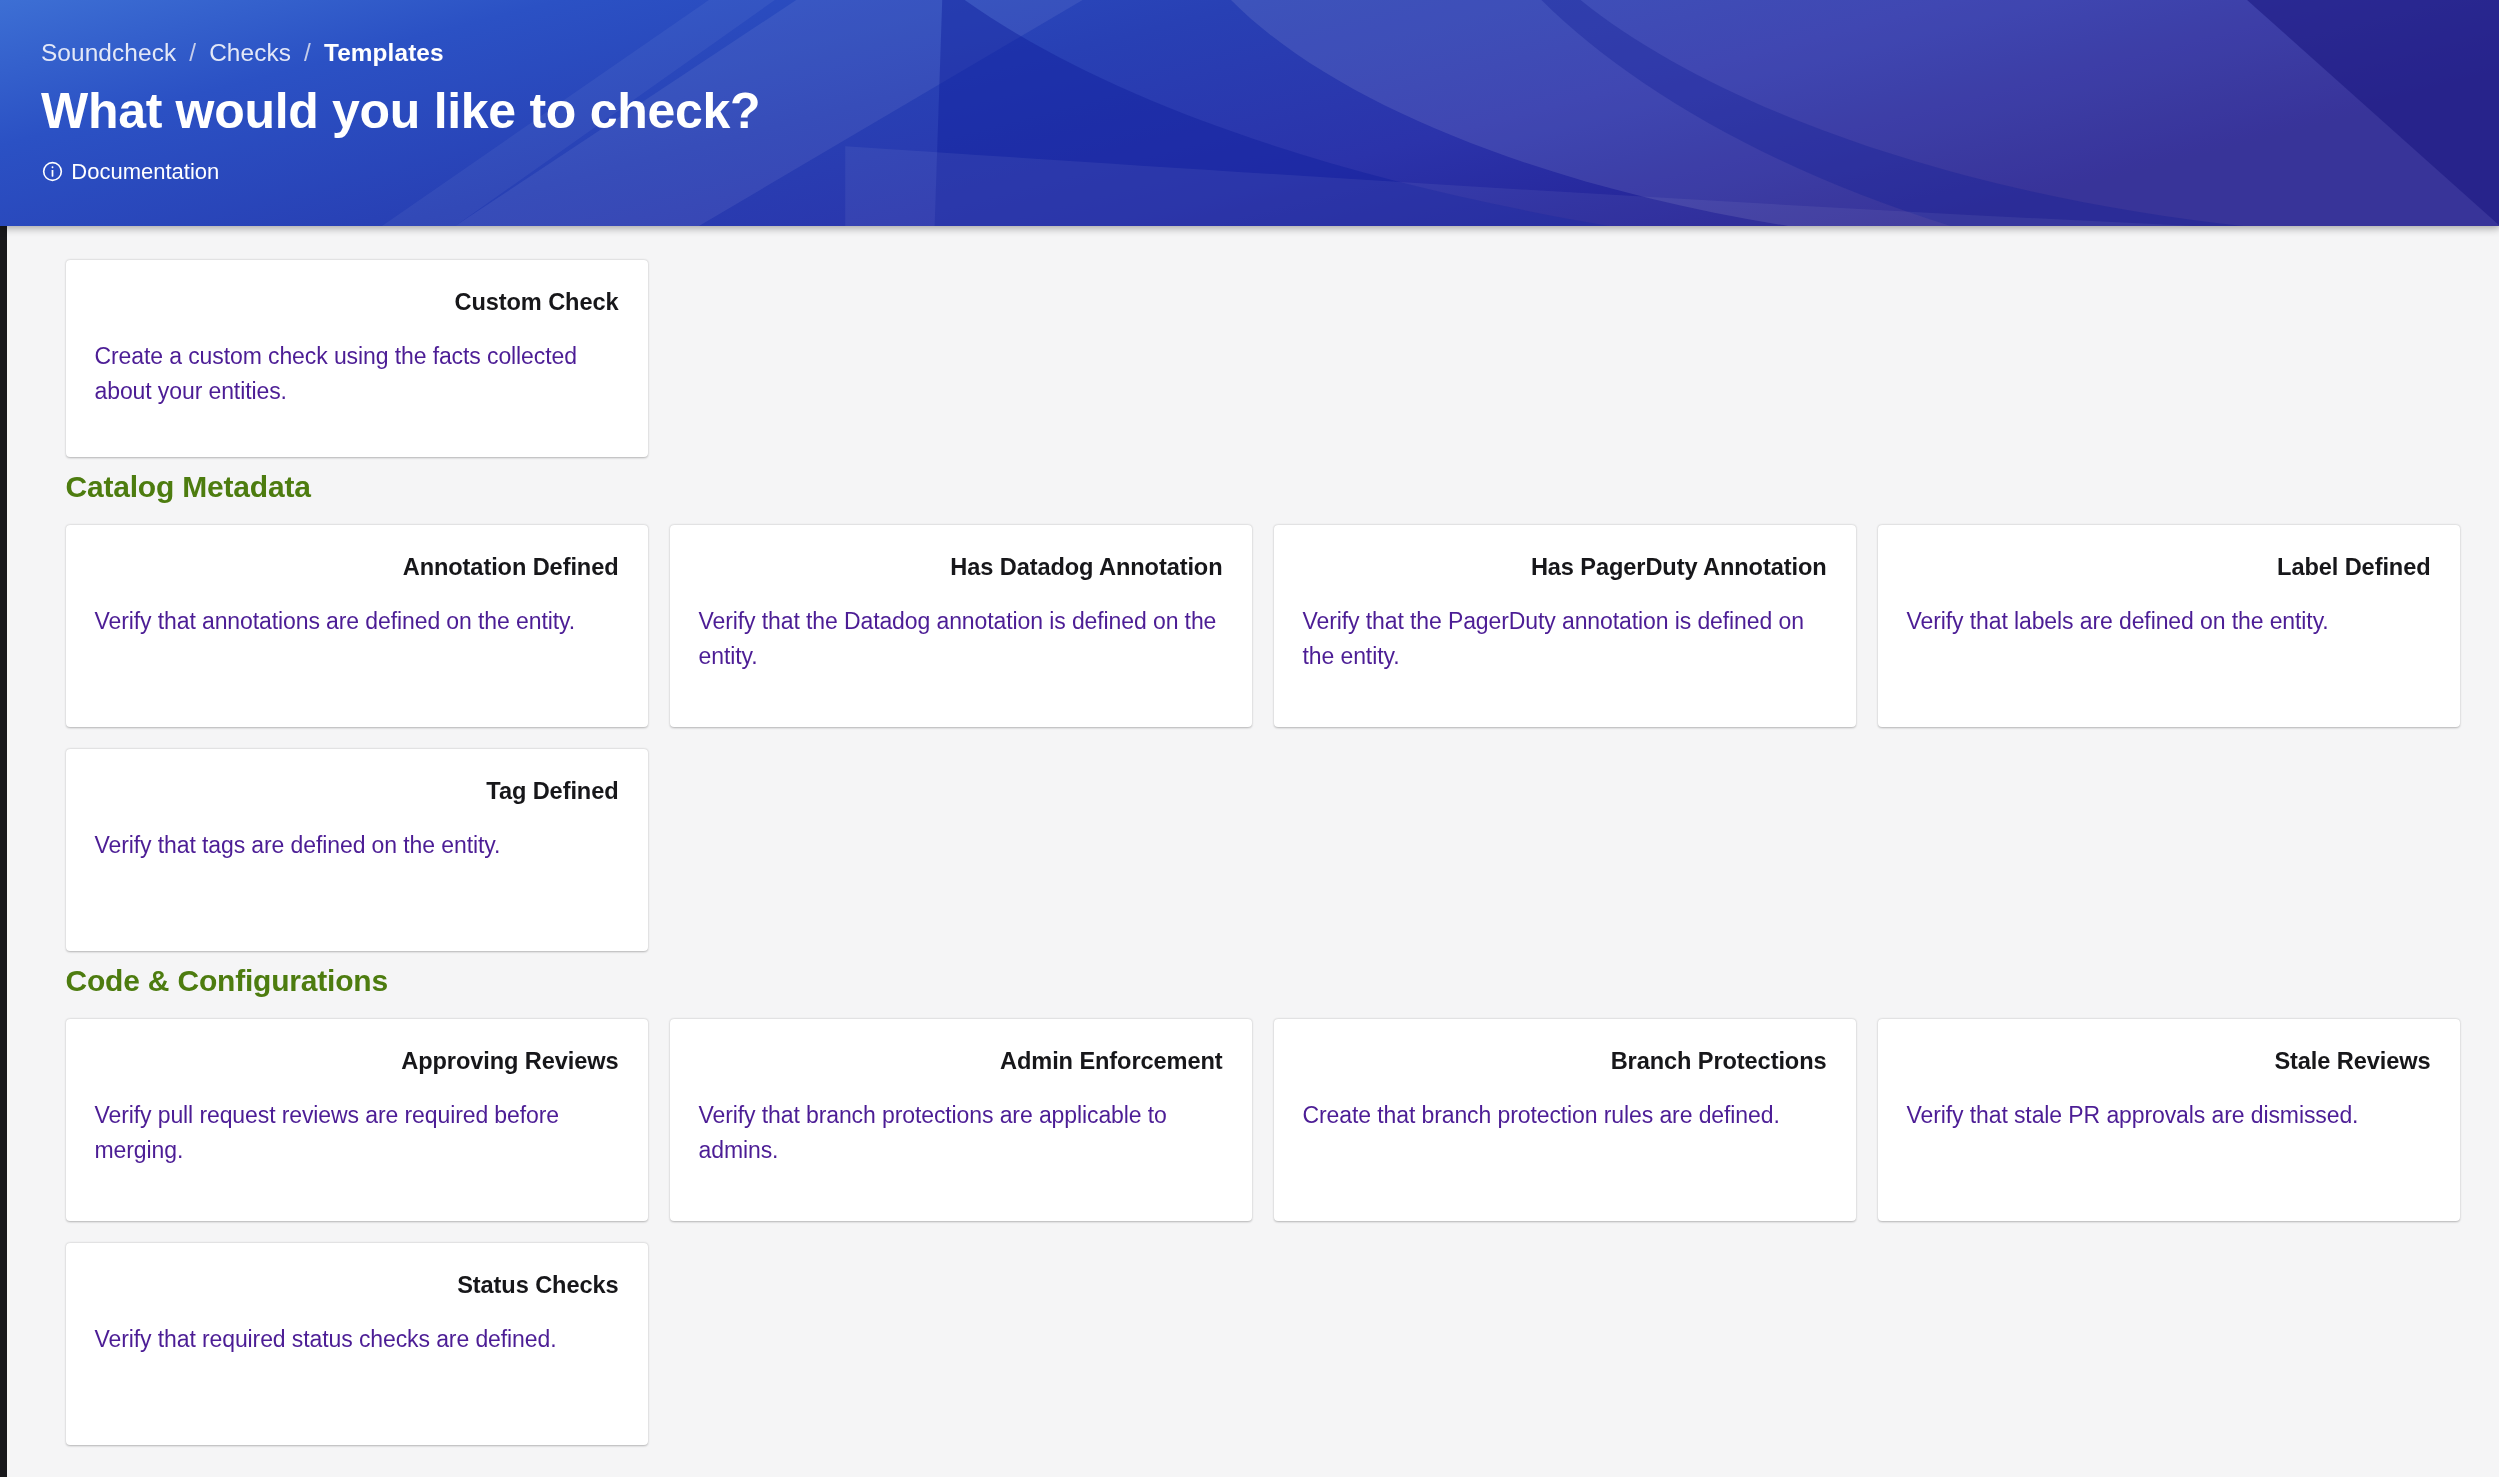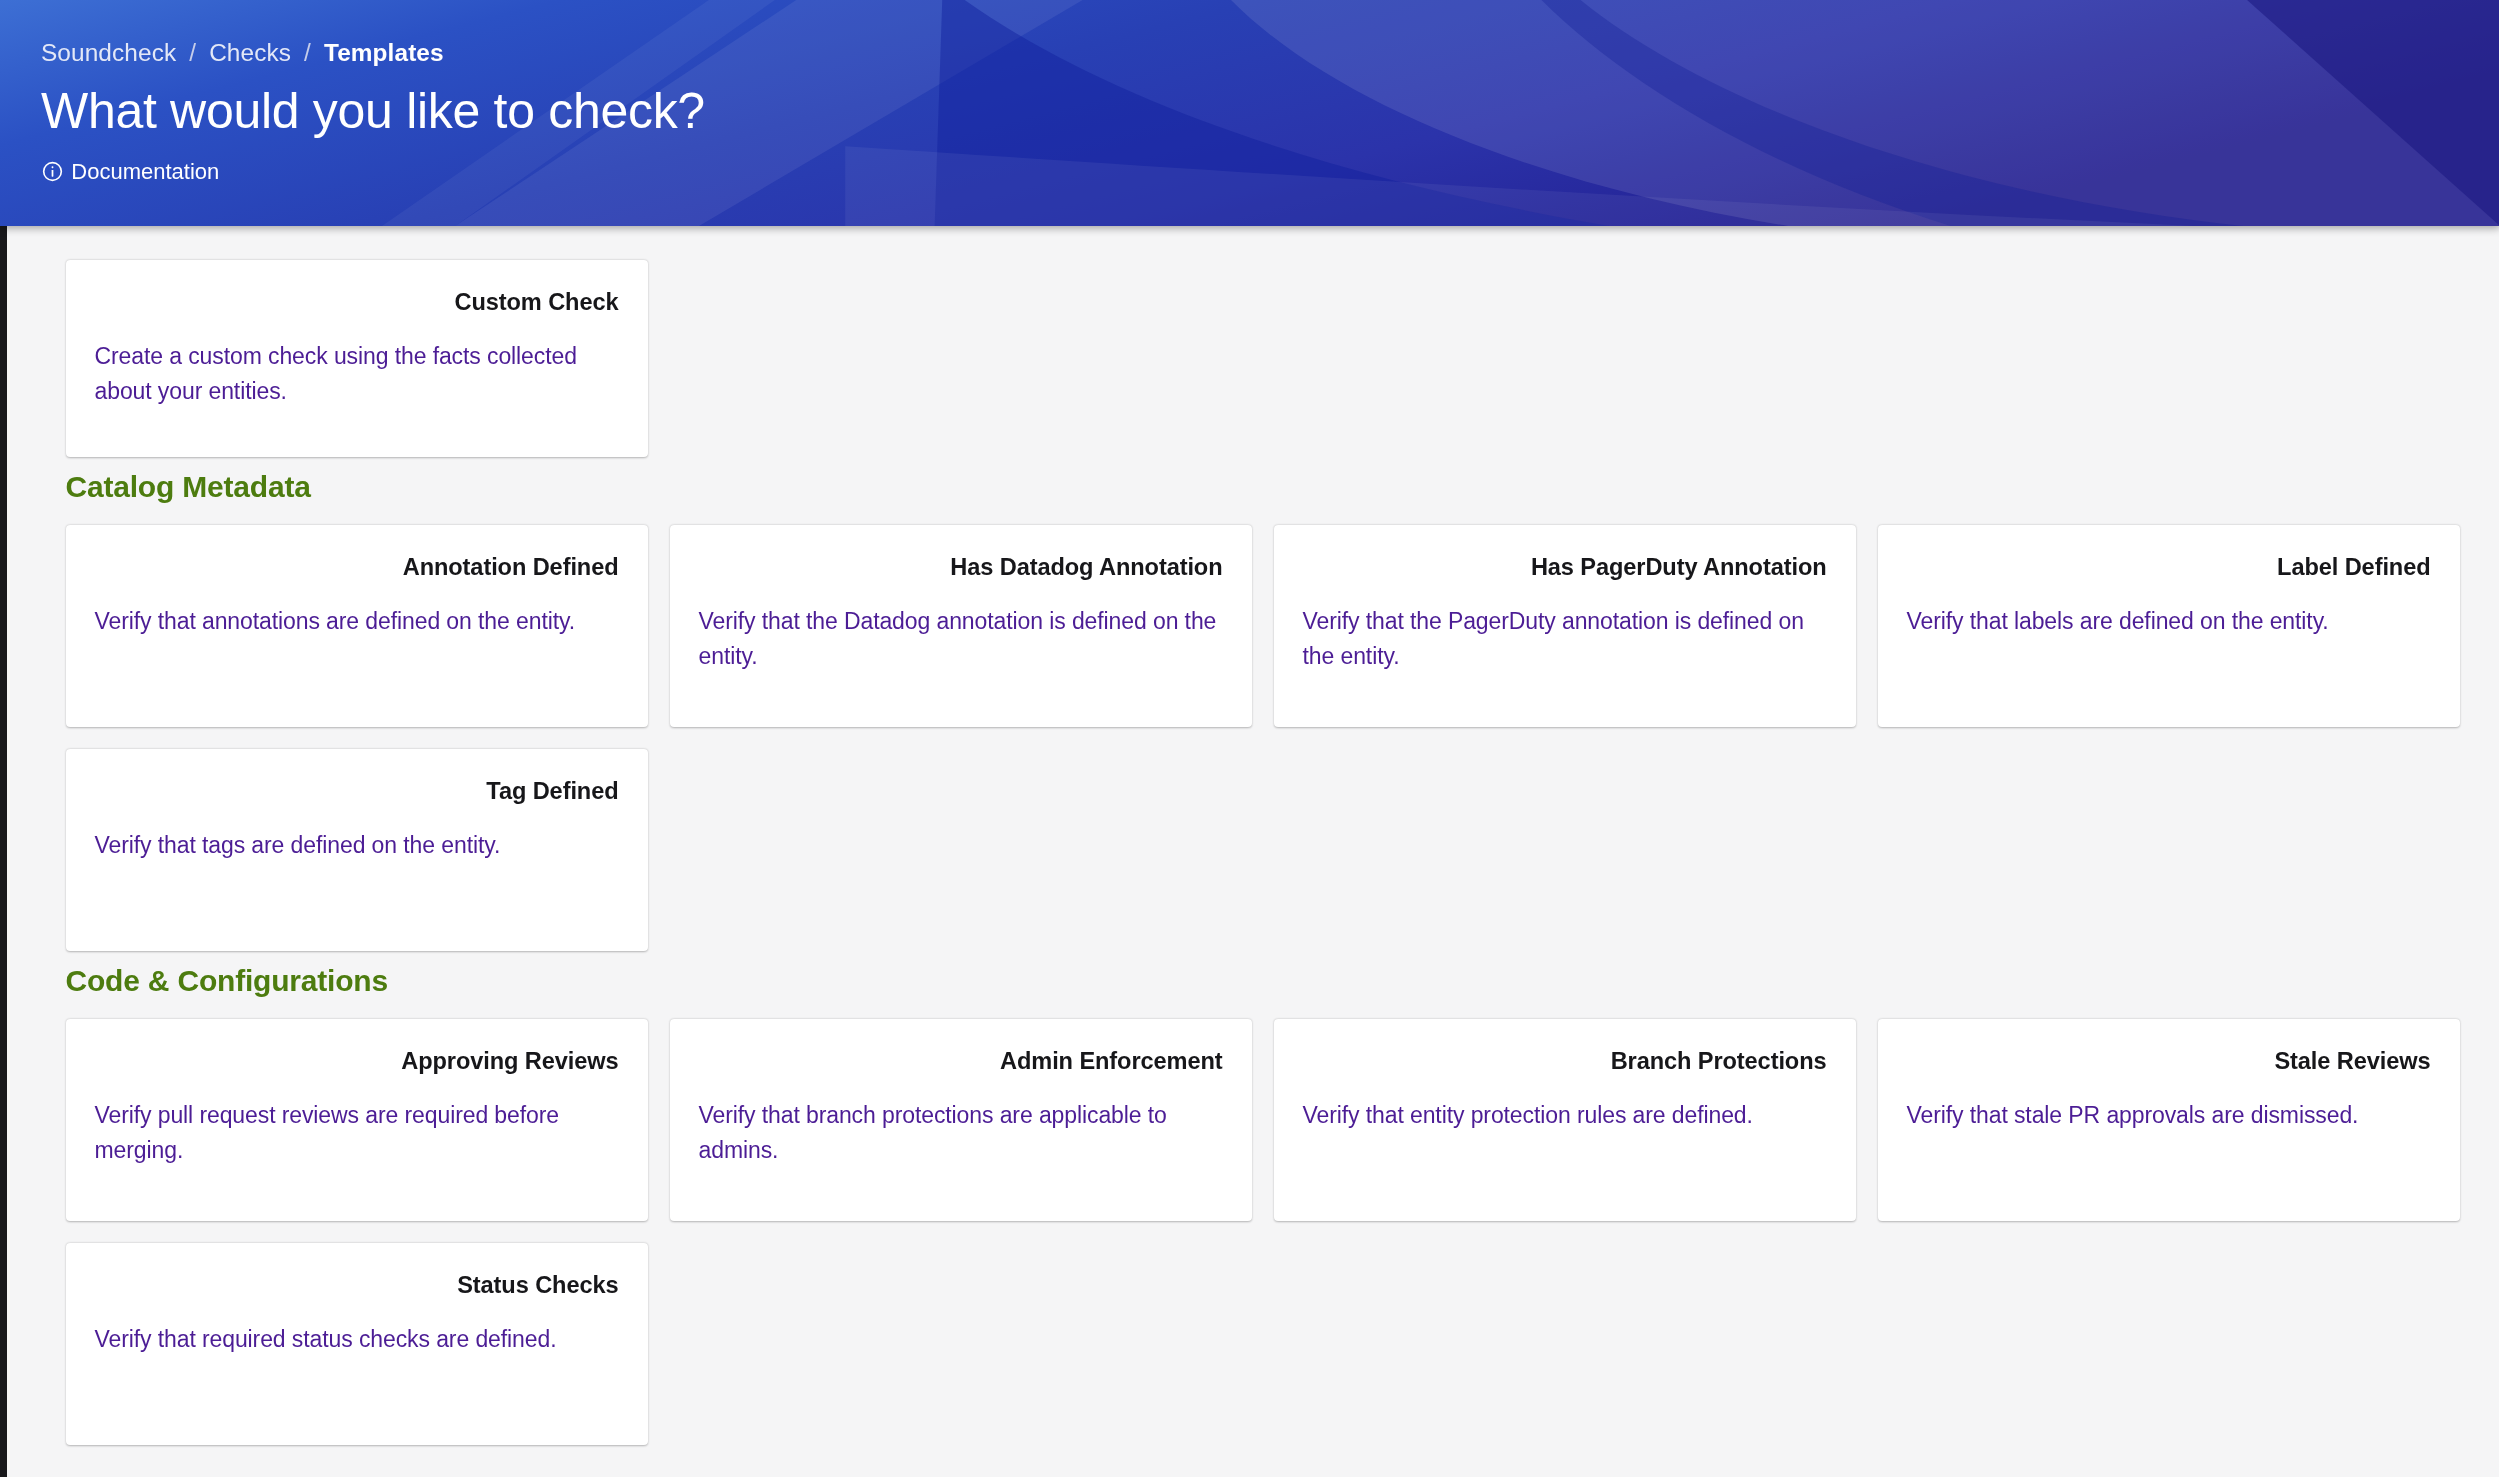--- a/index.html
+++ b/index.html
@@ -37,21 +37,21 @@
     letter-spacing: 0.1px;
   }
   .breadcrumb .crumb { color: #e3e8f7; }
   .breadcrumb .crumb.current { color: #ffffff; font-weight: 700; }
   .breadcrumb .sep { color: #c5cdea; margin: 0 13px; }
 
   .page-title {
     margin-top: 18px;
     font-size: 50px;
     line-height: 1.05;
-    font-weight: 400;
+    font-weight: 700;
     color: #ffffff;
     letter-spacing: -0.3px;
   }
 
   .doc-link {
     margin-top: 21px;
     display: inline-flex; align-items: center;
     font-size: 22px;
     color: #ffffff;
     cursor: pointer;
@@ -214,21 +214,21 @@
       <div class="card">
         <div class="card-title">Approving Reviews</div>
         <div class="card-desc">Verify pull request reviews are required before merging.</div>
       </div>
       <div class="card">
         <div class="card-title">Admin Enforcement</div>
         <div class="card-desc">Verify that branch protections are applicable to admins.</div>
       </div>
       <div class="card">
         <div class="card-title">Branch Protections</div>
-        <div class="card-desc">Verify that entity protection rules are defined.</div>
+        <div class="card-desc">Create that branch protection rules are defined.</div>
       </div>
       <div class="card">
         <div class="card-title">Stale Reviews</div>
         <div class="card-desc">Verify that stale PR approvals are dismissed.</div>
       </div>
       <div class="card">
         <div class="card-title">Status Checks</div>
         <div class="card-desc">Verify that required status checks are defined.</div>
       </div>
     </div>

